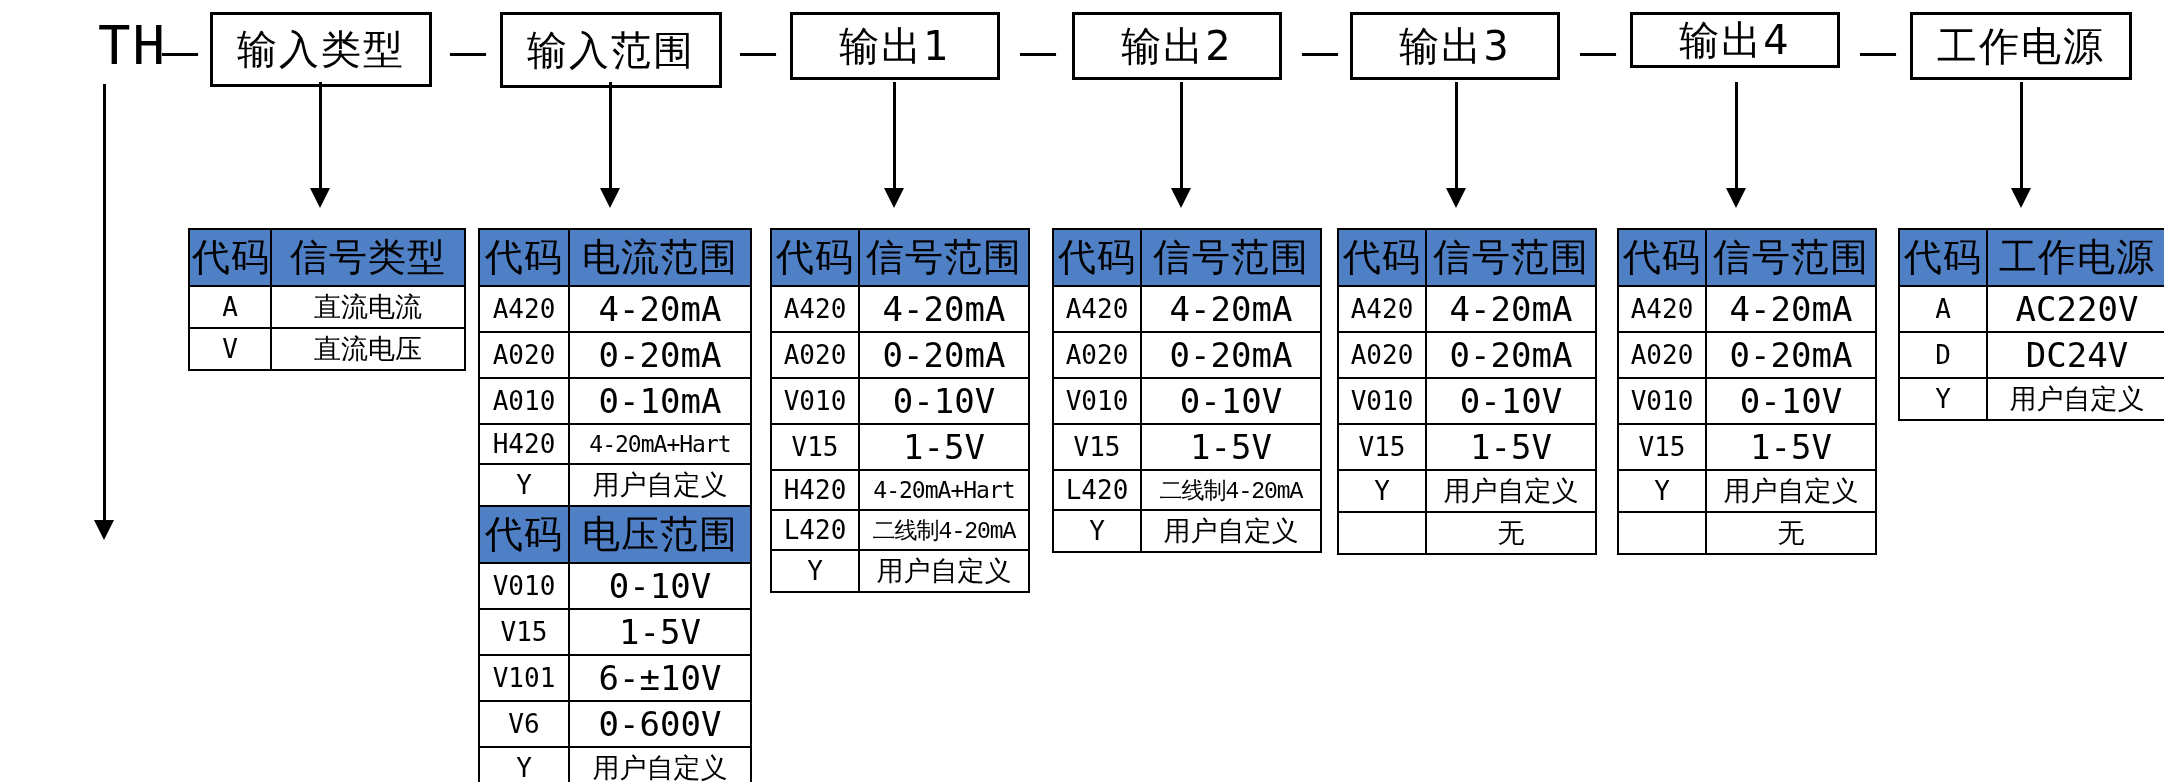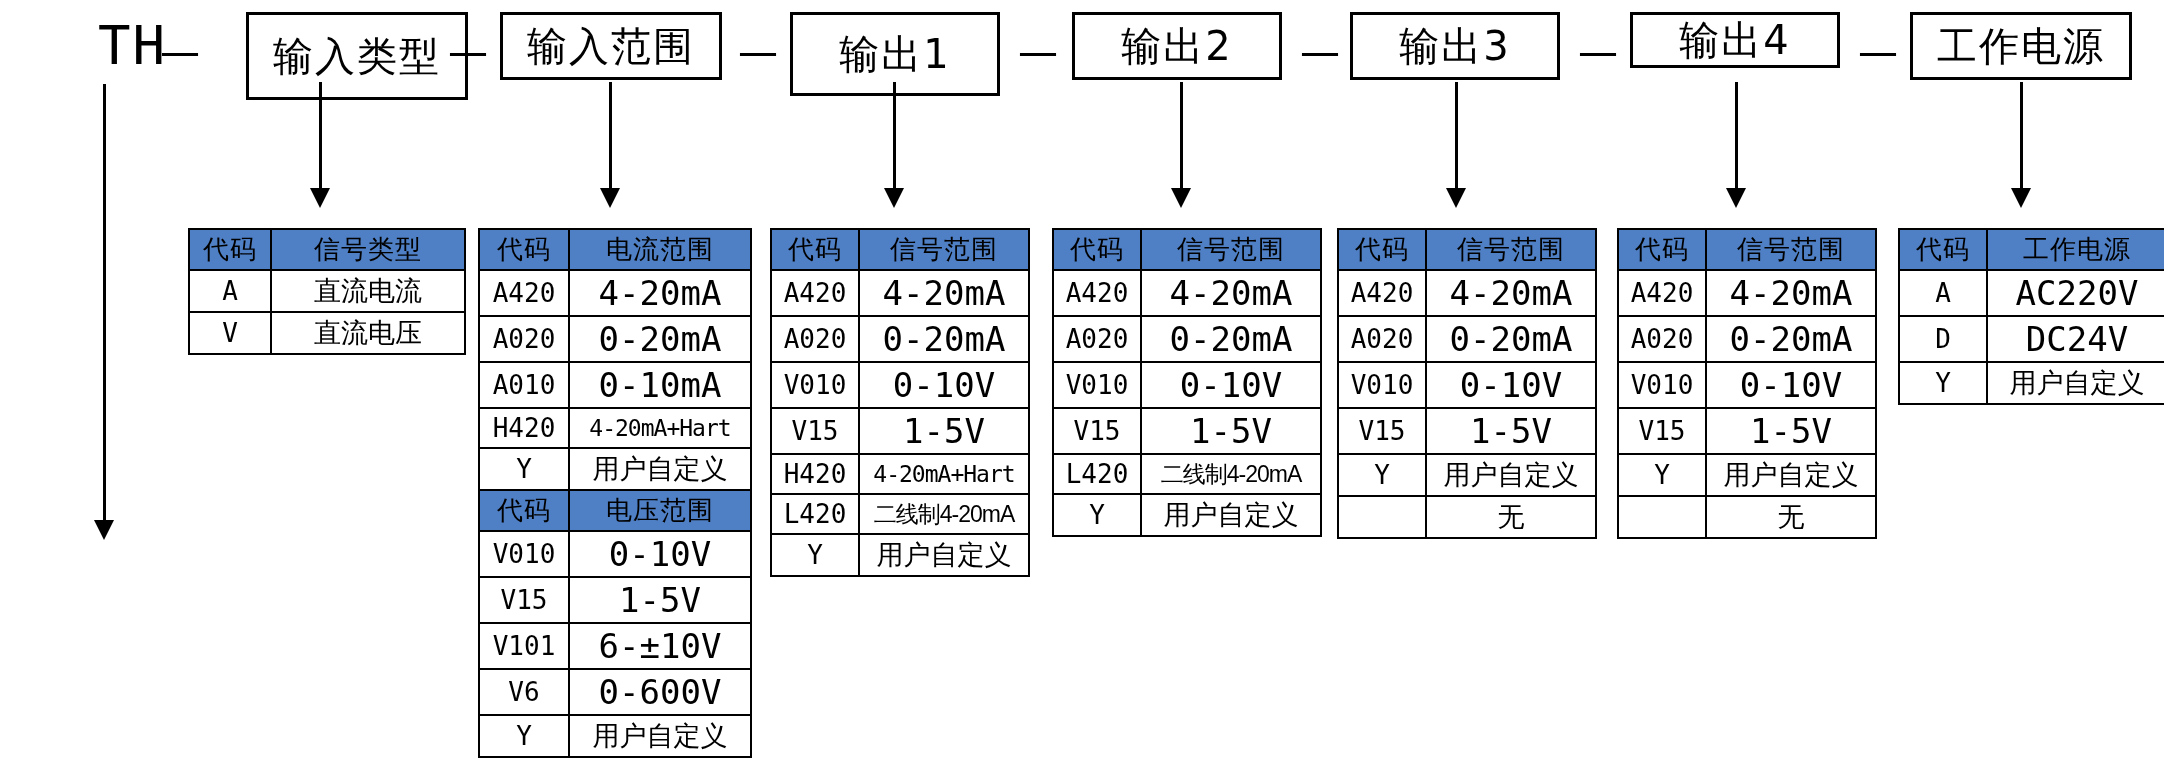--- a/index.html
+++ b/index.html
@@ -72,34 +72,34 @@
     text-align: center;
     vertical-align: middle;
     font-size: 27px;
     height: 34px;
     padding: 2px 2px;
     white-space: nowrap;
     overflow: hidden;
   }
   .tbl td.hdr {
     background: #4f7fc4;
-    font-size: 26px;
+    font-size: 38px;
     letter-spacing: 1px;
   }
   .tbl td.code {
     font-family: "DejaVu Sans Mono", "Liberation Mono", monospace;
     font-size: 26px;
     letter-spacing: 0px;
   }
   .tbl td.val {
     font-family: "DejaVu Sans Mono", "Liberation Mono", monospace;
     font-size: 34px;
   }
   .tbl td.valcn {
-    font-family: Liberation Sans, sans-serif;
+    font-family: Liberation Mono, monospace;
     font-size: 27px;
   }
   .tbl td.small {
     font-size: 23px;
     letter-spacing: -1px;
   }
   .tbl td.blank { }
 
   .bottom-label {
     position: absolute;
@@ -110,29 +110,29 @@
 </style>
 </head>
 <body>
 
 <div id="stage">
 
   <div class="prefix" style="left:80px; top:14px;">TH</div>
 
   <div class="dash" style="left:160px; top:32px;">—</div>
 
-  <div class="hdr-box" style="left:210px; top:12px; width:222px; height:88px;margin-left:36px;">输入类型</div>
+  <div class="hdr-box" style="left:210px; top:12px; width:222px; height:75px;">输入类型</div>
 
   <div class="dash" style="left:448px; top:32px;">—</div>
 
-  <div class="hdr-box" style="left:500px; top:12px; width:222px; height:68px;">输入范围</div>
+  <div class="hdr-box" style="left:500px; top:12px; width:222px; height:76px;">输入范围</div>
 
   <div class="dash" style="left:738px; top:32px;">—</div>
 
-  <div class="hdr-box" style="left:790px; top:12px; width:210px; height:84px;">输出1</div>
+  <div class="hdr-box" style="left:790px; top:12px; width:210px; height:68px;">输出1</div>
 
   <div class="dash" style="left:1018px; top:32px;">—</div>
 
   <div class="hdr-box" style="left:1072px; top:12px; width:210px; height:68px;">输出2</div>
 
   <div class="dash" style="left:1300px; top:32px;">—</div>
 
   <div class="hdr-box" style="left:1350px; top:12px; width:210px; height:68px;">输出3</div>
 
   <div class="dash" style="left:1578px; top:32px;">—</div>

